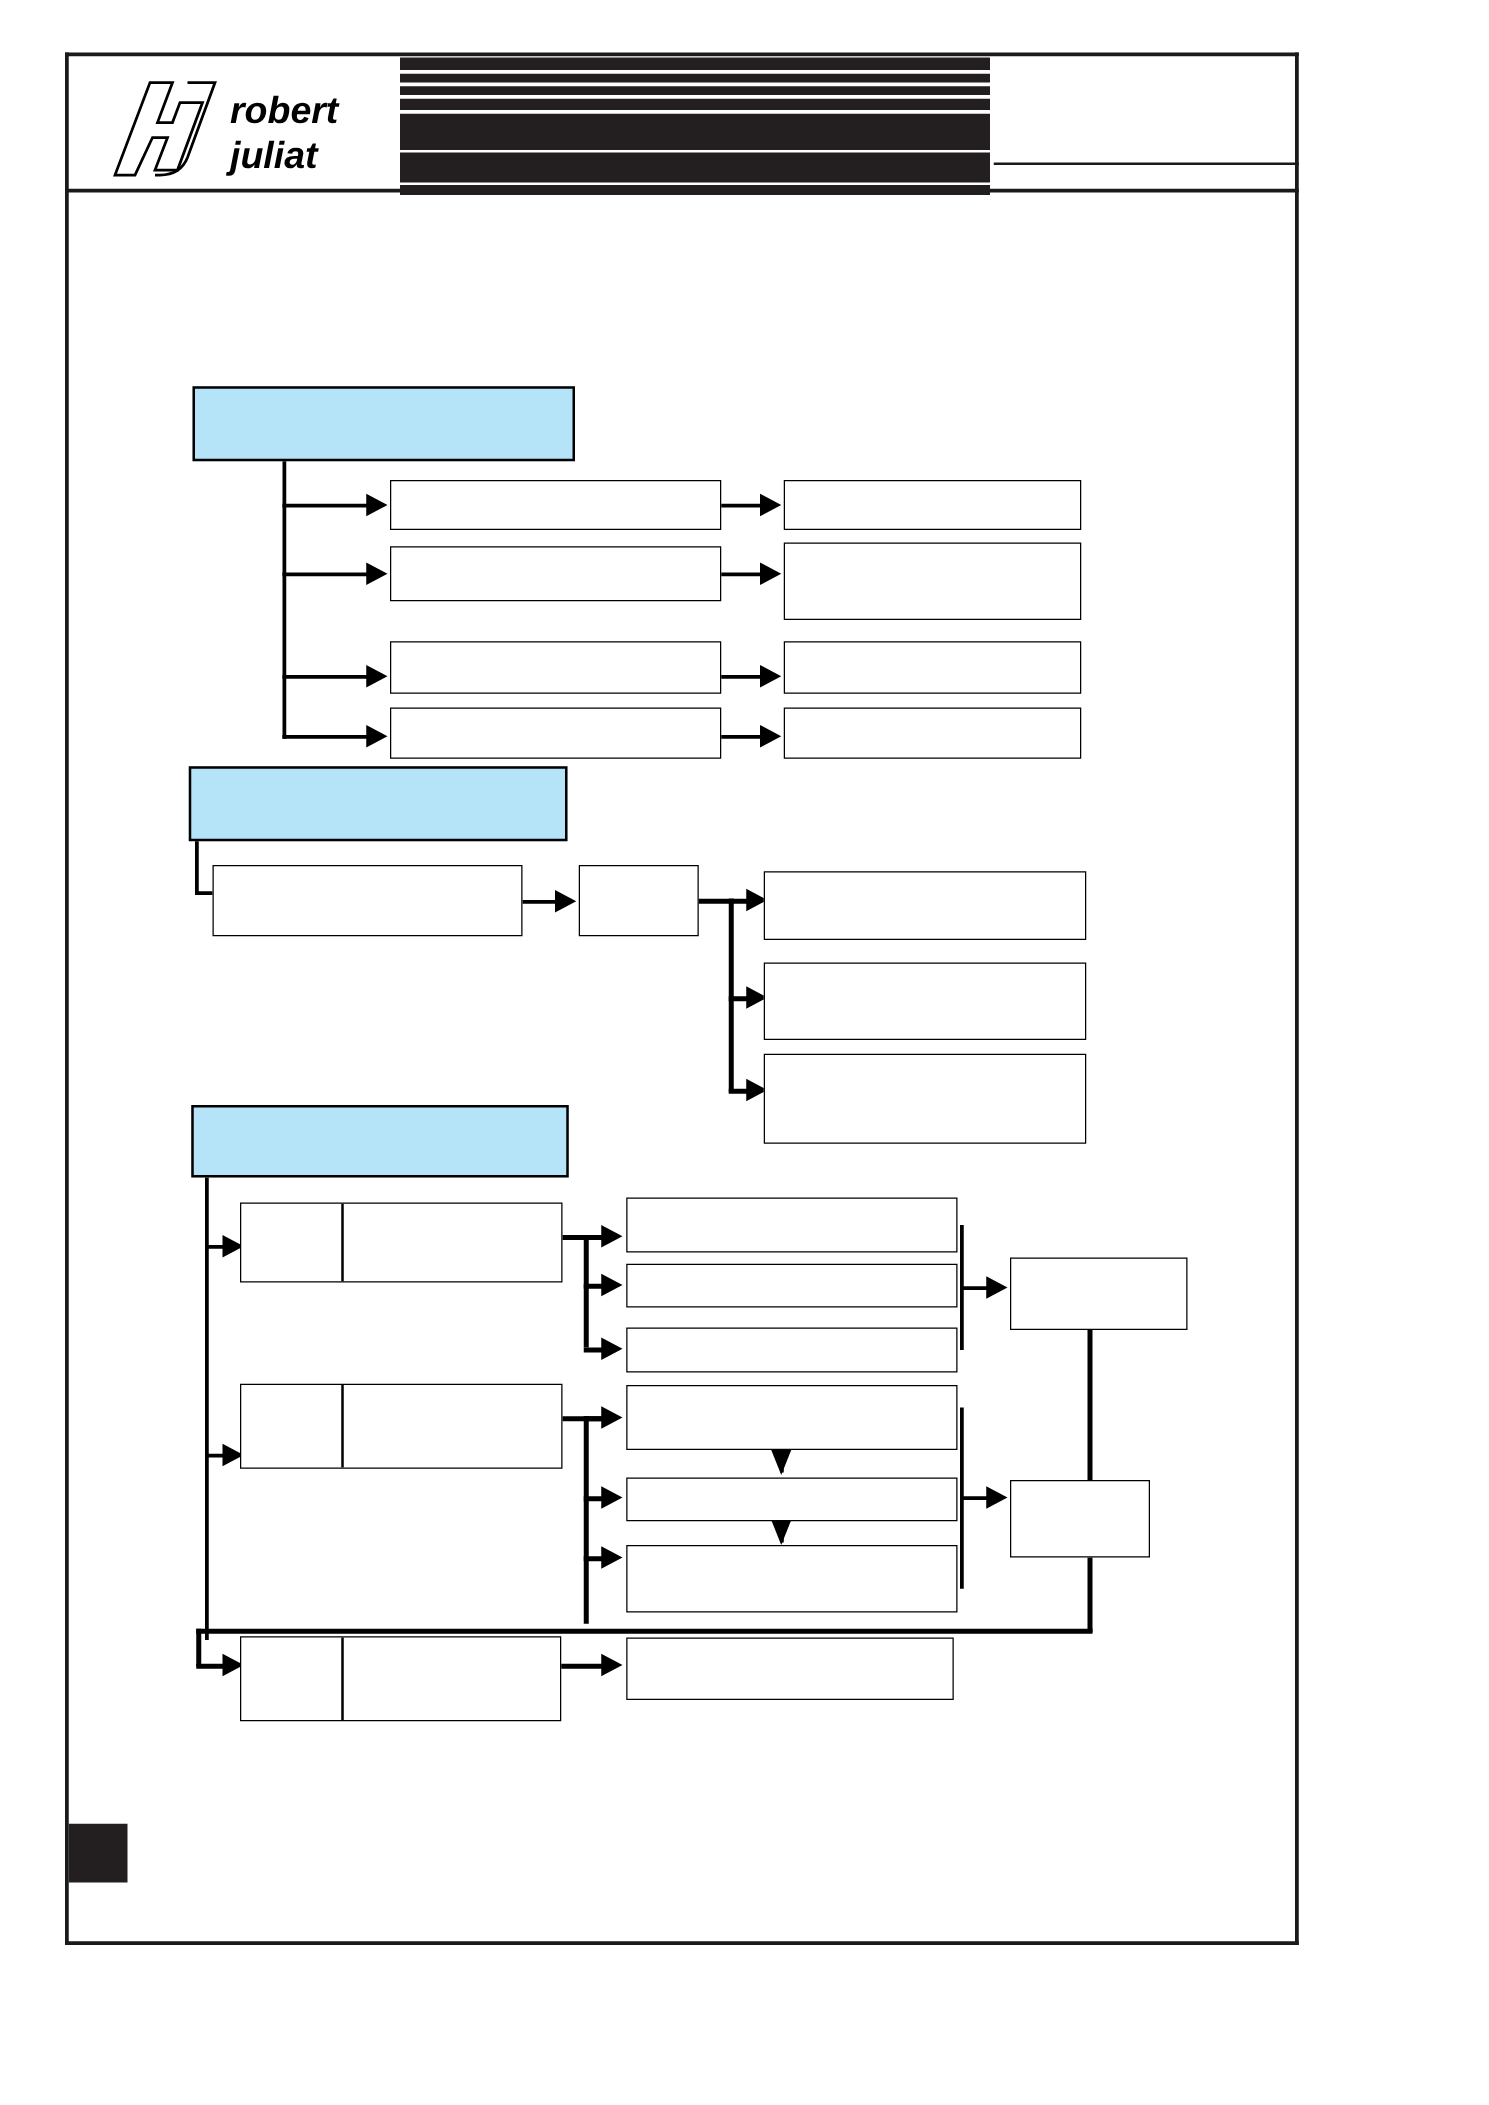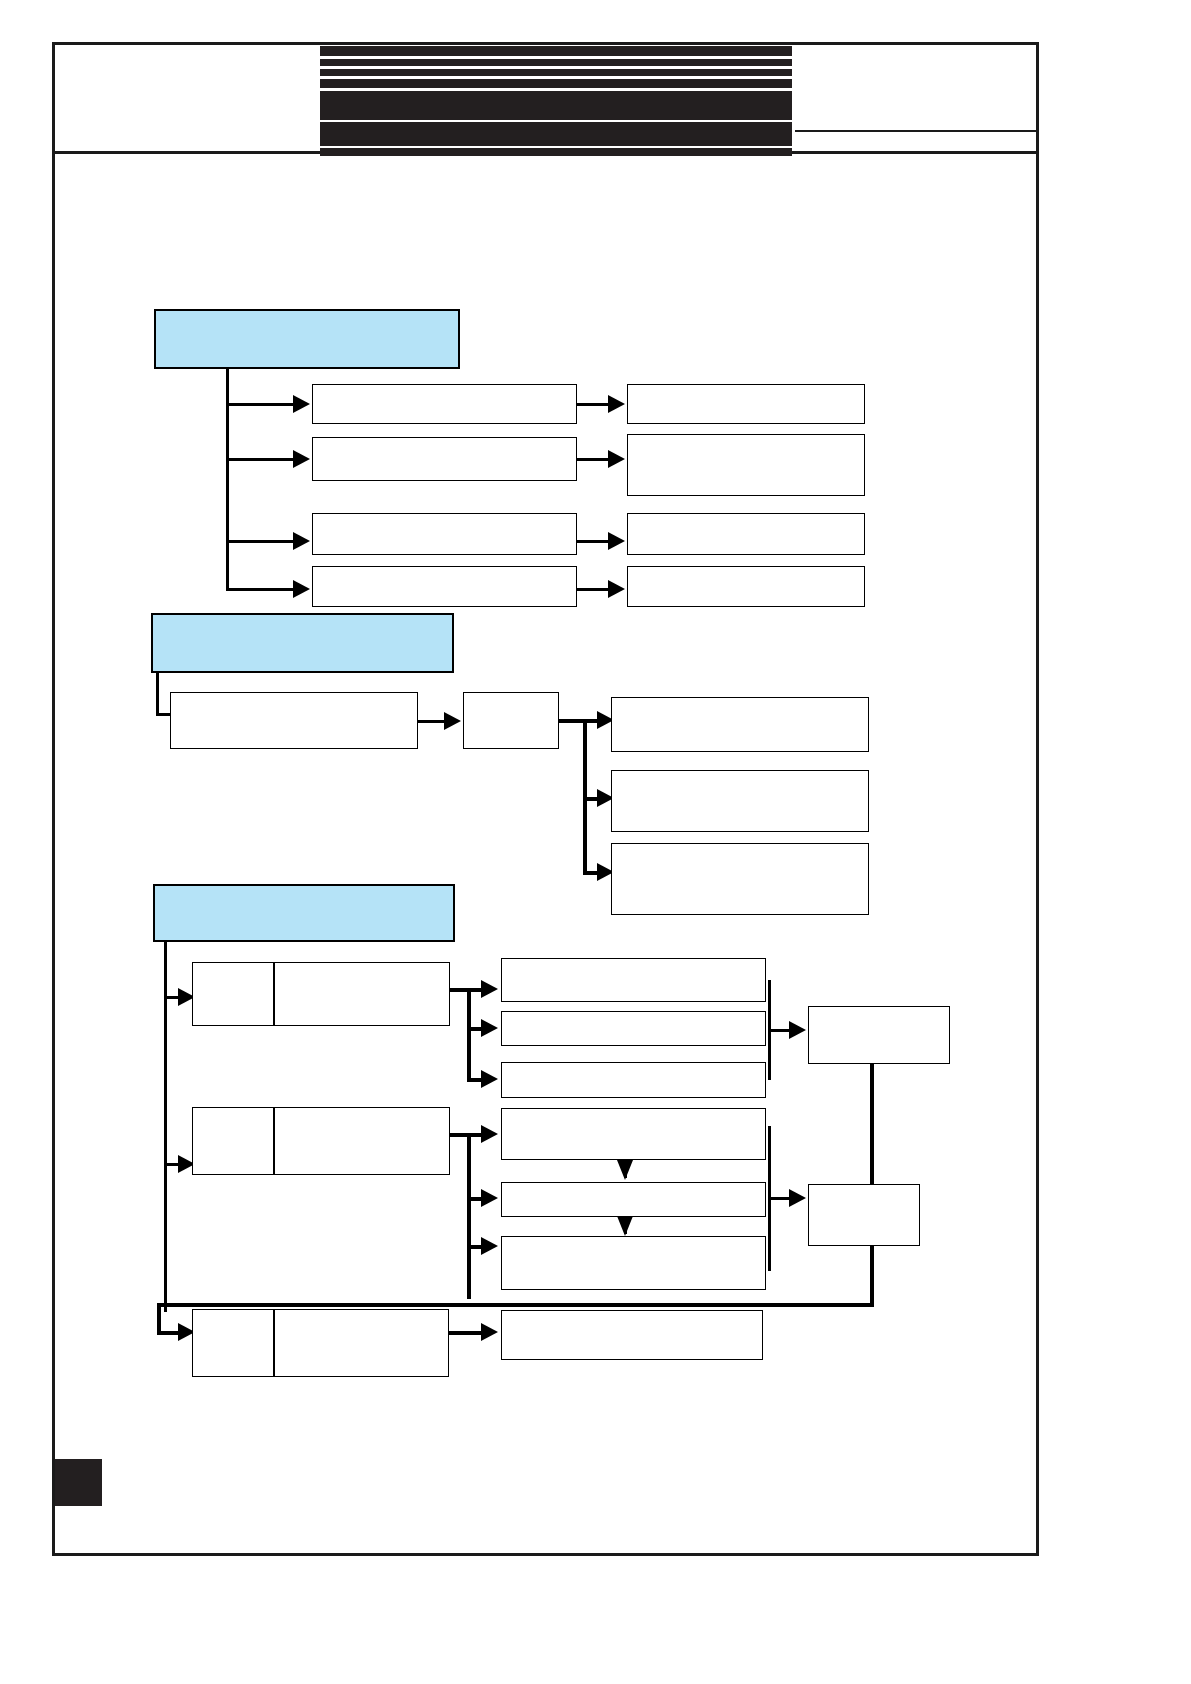--- a/index.html
+++ b/index.html
@@ -129,20 +129,30 @@
 <div id="page">
 
   <div class="frame-left"></div>
   <div class="frame-right"></div>
   <div class="frame-top"></div>
   <div class="frame-bottom"></div>
 
   <div class="header-rule"></div>
   <div class="header-rule-right"></div>
 
+  <div class="logo-wrap">
+    <svg width="228" height="88" viewBox="0 0 228 88" xmlns="http://www.w3.org/2000/svg">
+      <g fill="none" stroke="#000000" stroke-width="2.2">
+        <path d="M28 82 L12 82 L40 8 L58 8 L46 40 L58 40 L64 24 L82 24 L62 78 L44 78 L54 52 L42 52 Z"></path>
+        <path d="M70 8 L92 8 L70 68 C66 78 58 82 48 82 L44 82"></path>
+      </g>
+      <text x="104" y="40" font-family="'Liberation Sans', sans-serif" font-size="30" font-weight="bold" font-style="italic" fill="#000000">robert</text>
+      <text x="104" y="76" font-family="'Liberation Sans', sans-serif" font-size="30" font-weight="bold" font-style="italic" fill="#000000">juliat</text>
+    </svg>
+  </div>
 
   <div class="redact" style="left:320px; top:46px;  width:472px; height:10px;"></div>
   <div class="redact" style="left:320px; top:59px;  width:472px; height:7px;"></div>
   <div class="redact" style="left:320px; top:69px;  width:472px; height:7px;"></div>
   <div class="redact" style="left:320px; top:79px;  width:472px; height:9px;"></div>
   <div class="redact" style="left:320px; top:91px;  width:472px; height:29px;"></div>
   <div class="redact" style="left:320px; top:122px; width:472px; height:24px;"></div>
   <div class="redact" style="left:320px; top:148px; width:472px; height:8px;"></div>
 
   <div class="box blue" style="left:154px; top:309px; width:306px; height:60px;">

